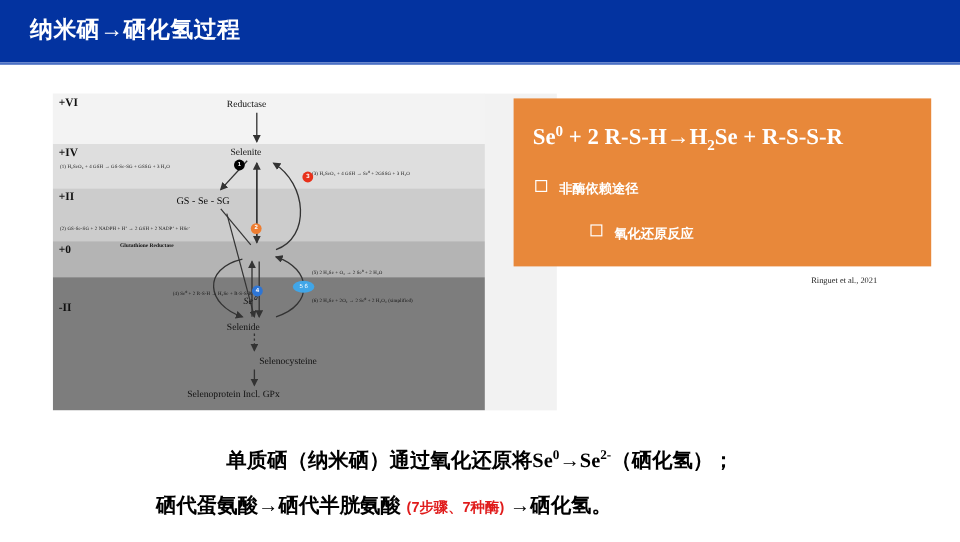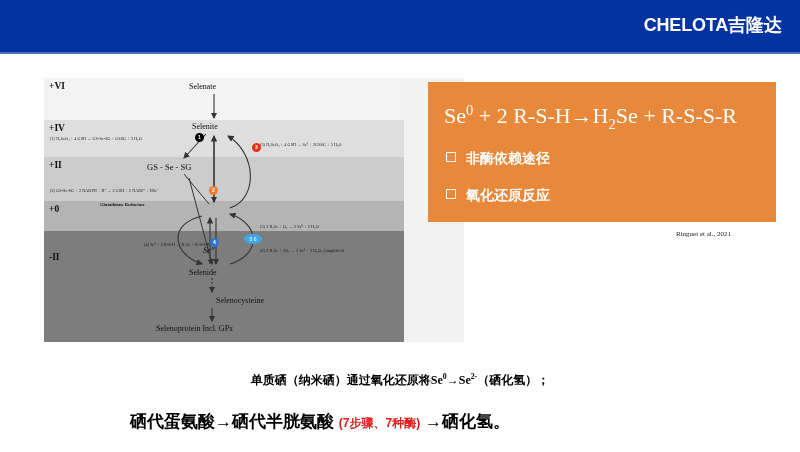--- a/index.html
+++ b/index.html
@@ -177,37 +177,37 @@
     width: 348px;
     height: 140px;
     background: #e8883a;
   }
   #callout-equation {
     position: absolute;
     left: 16px;
     top: 20px;
     color: #ffffff;
     font-family: "Liberation Serif", serif;
-    font-weight: normal;
-    font-size: 22px;
+    font-weight: bold;
+    font-size: 19px;
     white-space: nowrap;
   }
   #callout-equation sup { font-size: 0.66em; }
   #callout-equation sub { font-size: 0.66em; }
   .bullet-row {
     position: absolute;
     left: 18px;
     color: #ffffff;
     font-family: "Liberation Sans", sans-serif;
     font-weight: bold;
-    font-size: 14px;
+    font-size: 11px;
     white-space: nowrap;
   }
   #bullet-1 { top: 68px; }
-  #bullet-2 { top: 105px; }
+  #bullet-2 { top: 105px; margin-left: 46px; }
   .bullet-marker {
     display: inline-block;
     width: 8px;
     height: 8px;
     border: 1.4px solid #ffffff;
     margin-right: 10px;
     vertical-align: 1px;
   }
   #citation {
     position: absolute;
@@ -222,21 +222,21 @@
   
   #caption-line-1 {
     position: absolute;
     left: 0;
     top: 372px;
     width: 800px;
     text-align: center;
     color: #000000;
     font-family: "Liberation Sans", sans-serif;
     font-weight: bold;
-    font-size: 12px;
+    font-size: 17px;
     white-space: nowrap;
   }
   #caption-line-2 {
     position: absolute;
     left: 0;
     top: 410px;
     width: 640px;
     text-align: center;
     color: #000000;
     font-family: "Liberation Sans", sans-serif;
@@ -248,23 +248,21 @@
   .sci sup { font-size: 0.65em; }
   .red-note {
     color: #e01b1b;
     font-size: 12px;
   }
 </style>
 </head>
 <body>
 
 <div id="slide-header">
-  <div id="brand-logo">
-    <span>CHELOTA</span><span class="brand-cn">吉隆达</span>
-  </div>
+  <div id="header-title">纳米硒→硒化氢过程</div>
 </div>
 <div id="header-rule"></div>
 
 <div id="figure-panel">
 
   <div class="band" id="band-vi"></div>
   <div class="band" id="band-iv"></div>
   <div class="band" id="band-ii"></div>
   <div class="band" id="band-0"></div>
   <div class="band" id="band-nii"></div>
@@ -300,21 +298,21 @@
 
     <path d="M158,138 C124,146 128,176 158,186" fill="none" stroke="#333" stroke-width="1.1" marker-end="url(#ah)"></path>
 
     <path d="M186,186 C218,176 216,146 186,136" fill="none" stroke="#333" stroke-width="1.1" marker-end="url(#ah)"></path>
 
     <line x1="168" y1="200" x2="168" y2="214" stroke="#333" stroke-width="1.1" stroke-dasharray="2,2" marker-end="url(#ah)"></line>
 
     <line x1="168" y1="230" x2="168" y2="243" stroke="#333" stroke-width="1.1" marker-end="url(#ah)"></line>
   </svg>
 
-  <div class="node-label" id="node-selenate">Selenate</div>
+  <div class="node-label" id="node-selenate">Reductase</div>
   <div class="node-label" id="node-selenite">Selenite</div>
   <div class="node-label" id="node-gsseg">GS - Se - SG</div>
   <div class="node-label" id="node-se0">Se⁰</div>
   <div class="node-label" id="node-selenide">Selenide</div>
   <div class="node-label" id="node-selenocys">Selenocysteine</div>
   <div class="node-label" id="node-selenoprotein">Selenoprotein Incl. GPx</div>
 
   <div class="eqn" id="eqn-1">(1) H₂SeO₄ + 4 GSH → GS-Se-SG + GSSG + 3 H₂O</div>
   <div class="eqn" id="eqn-2">(2) GS-Se-SG + 2 NADPH + H⁺ → 2 GSH + 2 NADP⁺ + HSe⁻</div>
   <div class="eqn" id="eqn-3">(3) H₂SeO₃ + 4 GSH → Se⁰ + 2GSSG + 3 H₂O</div>

